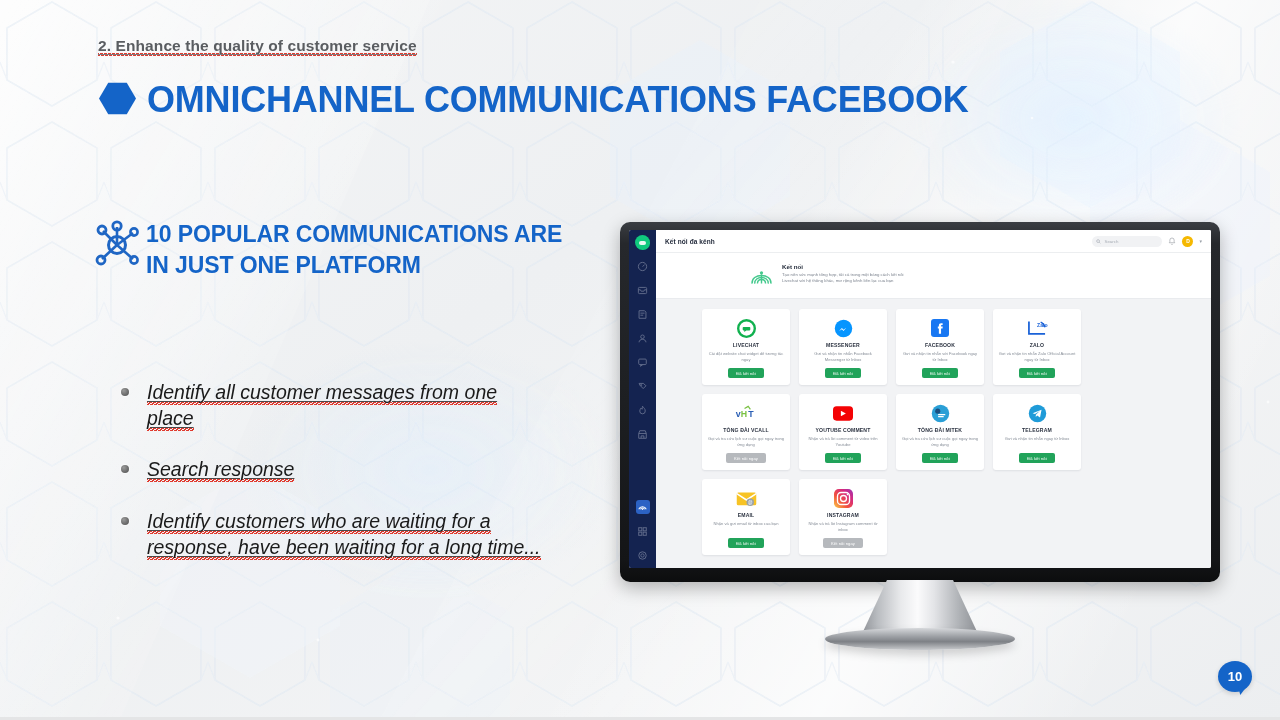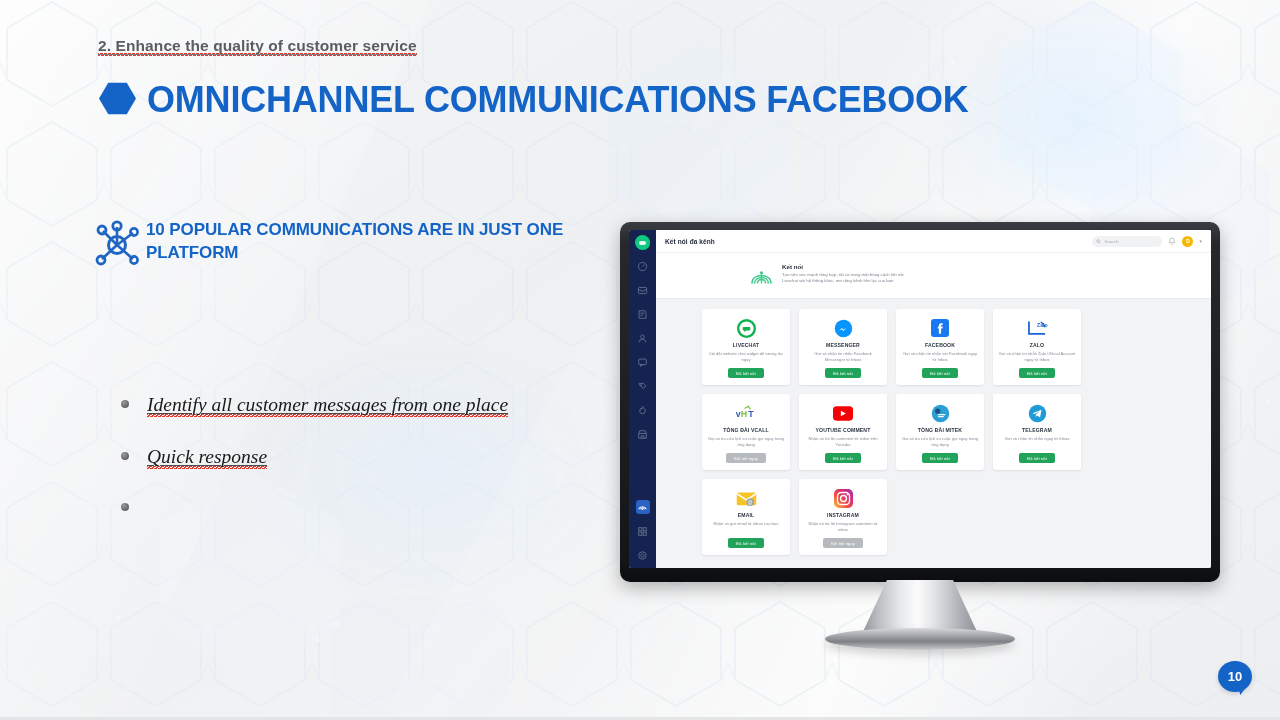--- a/index.html
+++ b/index.html
@@ -52,39 +52,39 @@
   .title{
     position:absolute;left:147px;top:79px;
     font-size:36px;font-weight:bold;color:#1464c8;
     letter-spacing:-.2px;white-space:nowrap;
   }
 
   
   .net-icon{position:absolute;left:93px;top:219px;width:48px;height:52px;}
   .subhead{
     position:absolute;left:146px;top:219px;width:430px;
-    font-size:17px;font-weight:bold;color:#1464c8;
+    font-size:23px;font-weight:bold;color:#1464c8;
     line-height:1.35;letter-spacing:-.1px;
   }
   .lead{
     position:absolute;left:146px;top:311px;width:400px;
     font-size:20px;color:#232323;line-height:1.4;
   }
   .squig{
     background-image:repeating-linear-gradient(135deg,#e03b2f 0,#e03b2f 1px,transparent 1px,transparent 2px);
     background-repeat:repeat-x;background-size:4px 3px;background-position:0 100%;
     padding-bottom:2px;
     text-decoration:underline;
     text-underline-offset:2px;
     text-decoration-thickness:1px;
     text-decoration-color:#4a4a4a;
     box-decoration-break:clone;
     -webkit-box-decoration-break:clone;
   }
-  .bullets{position:absolute;left:118px;top:392px;width:430px;font-family:Liberation Serif, serif;}
+  .bullets{position:absolute;left:118px;top:380px;width:430px;}
   .bullet{position:relative;padding-left:29px;margin-bottom:26px;}
   .bullet:last-child{margin-bottom:0;}
   .bullet .dot{
     position:absolute;left:3px;top:8px;width:8px;height:8px;border-radius:50%;
     background:radial-gradient(circle at 35% 32%,#9a9a9a 0%,#6f6f6f 55%,#4f4f4f 100%);
     box-shadow:0 0 0 1px rgba(255,255,255,.55);
   }
   .bullet .btxt{
     font-size:19.5px;font-style:italic;color:#1a1a1a;line-height:1.32;display:inline;
   }
@@ -268,24 +268,25 @@
   <div class="subhead">10 POPULAR COMMUNICATIONS ARE IN JUST ONE PLATFORM</div>
 
 
   <div class="bullets">
     <div class="bullet">
       <span class="dot"></span>
       <span class="btxt"><span class="squig">Identify all customer messages from one place</span></span>
     </div>
     <div class="bullet">
       <span class="dot"></span>
-      <span class="btxt"><span class="squig">Quick response</span></span>
+      <span class="btxt"><span class="squig">Search response</span></span>
     </div>
     <div class="bullet">
       <span class="dot"></span>
+      <span class="btxt"><span class="squig">Identify customers who are waiting for a response, have been waiting for a long time...</span></span>
     </div>
   </div>
 
   <div class="monitor">
     <div class="bezel"></div>
     <div class="screen">
 
       <div class="app-side">
         <div class="app-logo"></div>
 

